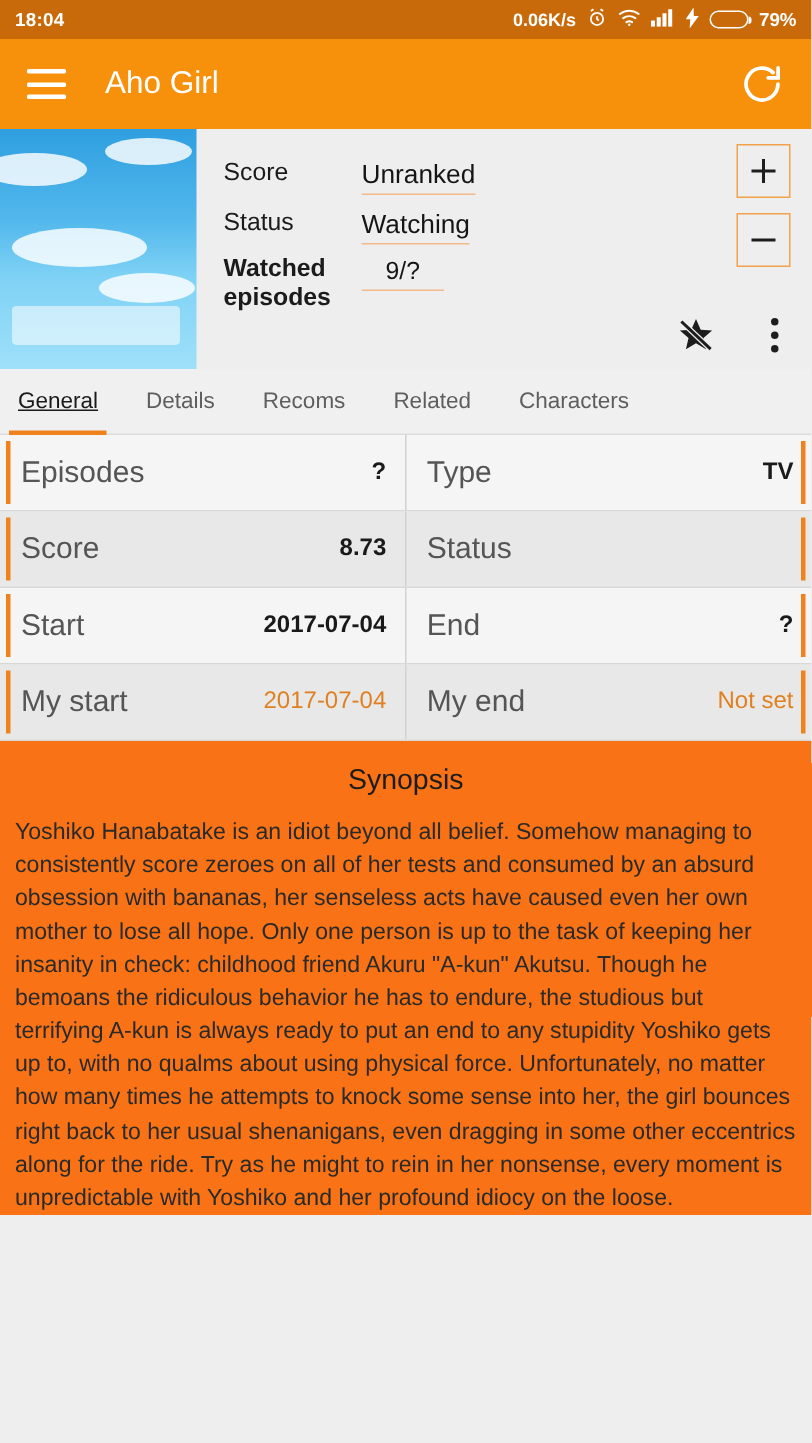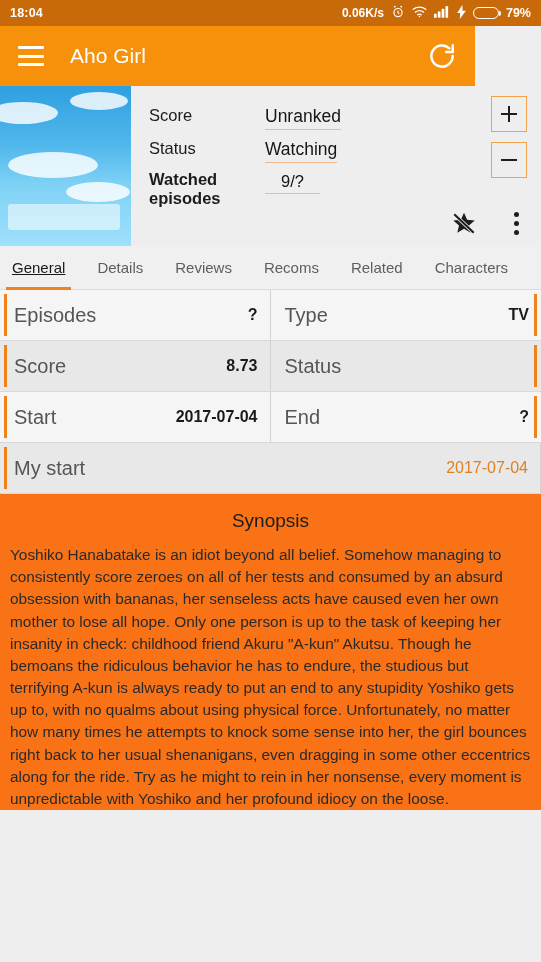--- a/index.html
+++ b/index.html
@@ -34,21 +34,21 @@
   }
   .battery::after{
     content:""; position:absolute; right:-3.5px; top:3px;
     width:2.5px; height:5px; background:#fff; border-radius:0 2px 2px 0;
   }
   .battery .lvl { height: 100%; width: 79%; background: #5ed94a; border-radius: 4px; }
   .batt-pct { font-size: 12.5px; font-weight: bold; }
 
   
   .appbar {
-    height: 60px; width: 475px;
+    height: 60px; width: 541px;
     background: #f7900a;
     display: flex; align-items: center;
     padding: 5px 18px;
   }
   .hamburger {
     width: 26px; height: 20px;
     display: flex; flex-direction: column; justify-content: space-between;
     cursor: pointer; flex: 0 0 auto;
   }
   .hamburger span { display: block; height: 3px; background: #fff; border-radius: 1px; }
@@ -92,21 +92,20 @@
     flex: 1; padding: 20px 0 0 18px; position: relative;
   }
   .info-row { display: flex; align-items: flex-start; margin-bottom: 9px; }
   .info-label { width: 92px; font-size: 16.5px; color: #1b1b1b; line-height: 1.15; }
   .info-label.two-line { margin-top: -2px; font-weight: bold; }
   .info-value {
     font-size: 17.5px; color: #151515;
     border-bottom: 1.5px solid #f2b98a;
     padding-bottom: 2px; cursor: pointer;
     display: inline-block;
-    margin-left: 24px;
   }
   .info-value.small { font-size: 16.5px; padding: 0 16px 2px 16px; }
 
   .stepper-col {
     position: absolute; right: 14px; top: 10px;
     display: flex; flex-direction: column; gap: 10px;
   }
   .step-btn {
     width: 36px; height: 36px;
     border: 1.5px solid #f2a24a;
@@ -304,21 +303,20 @@
           </span>
       </span>
     </div>
 
   </div>
 </div>
 
 <div class="tabbar">
   <span class="tab active">General</span>
   <span class="tab">Details</span>
-  <span class="tab">Reviews</span>
   <span class="tab">Recoms</span>
   <span class="tab">Related</span>
   <span class="tab">Characters</span>
 </div>
 
 <div class="grid">
 
   <div class="grid-row row-norm">
     <div class="cell left">
       <span class="cell-key">Episodes</span>
@@ -352,20 +350,24 @@
       <span class="cell-val">?</span>
     </div>
   </div>
   <div class="grid-divider"></div>
 
   <div class="grid-row row-alt">
     <div class="cell left">
       <span class="cell-key">My start</span>
       <span class="cell-val accent">2017-07-04</span>
     </div>
+    <div class="cell right">
+      <span class="cell-key">My end</span>
+      <span class="cell-val accent">Not set</span>
+    </div>
   </div>
   <div class="grid-divider"></div>
 </div>
 
 <div class="synopsis-wrap">
   <div class="synopsis-title">Synopsis</div>
   <div class="synopsis-body">Yoshiko Hanabatake is an idiot beyond all belief. Somehow managing to consistently score zeroes on all of her tests and consumed by an absurd obsession with bananas, her senseless acts have caused even her own mother to lose all hope. Only one person is up to the task of keeping her insanity in check: childhood friend Akuru "A-kun" Akutsu. Though he bemoans the ridiculous behavior he has to endure, the studious but terrifying A-kun is always ready to put an end to any stupidity Yoshiko gets up to, with no qualms about using physical force. Unfortunately, no matter how many times he attempts to knock some sense into her, the girl bounces right back to her usual shenanigans, even dragging in some other eccentrics along for the ride. Try as he might to rein in her nonsense, every moment is unpredictable with Yoshiko and her profound idiocy on the loose.</div>
 </div>
 
 </body></html>

